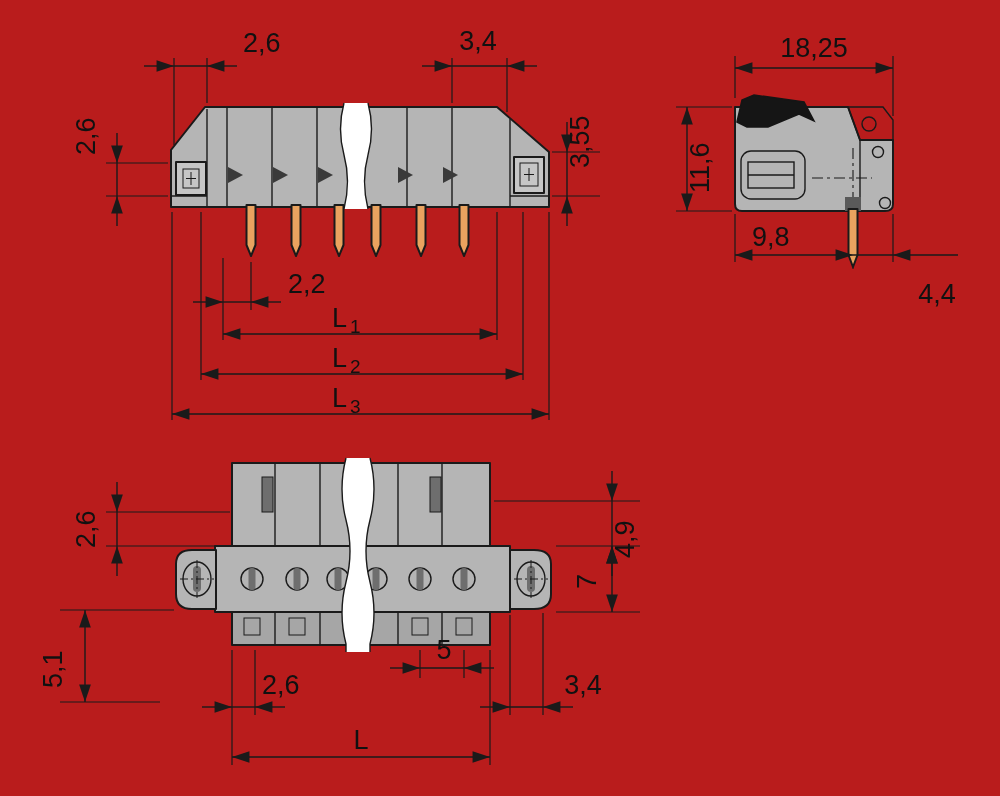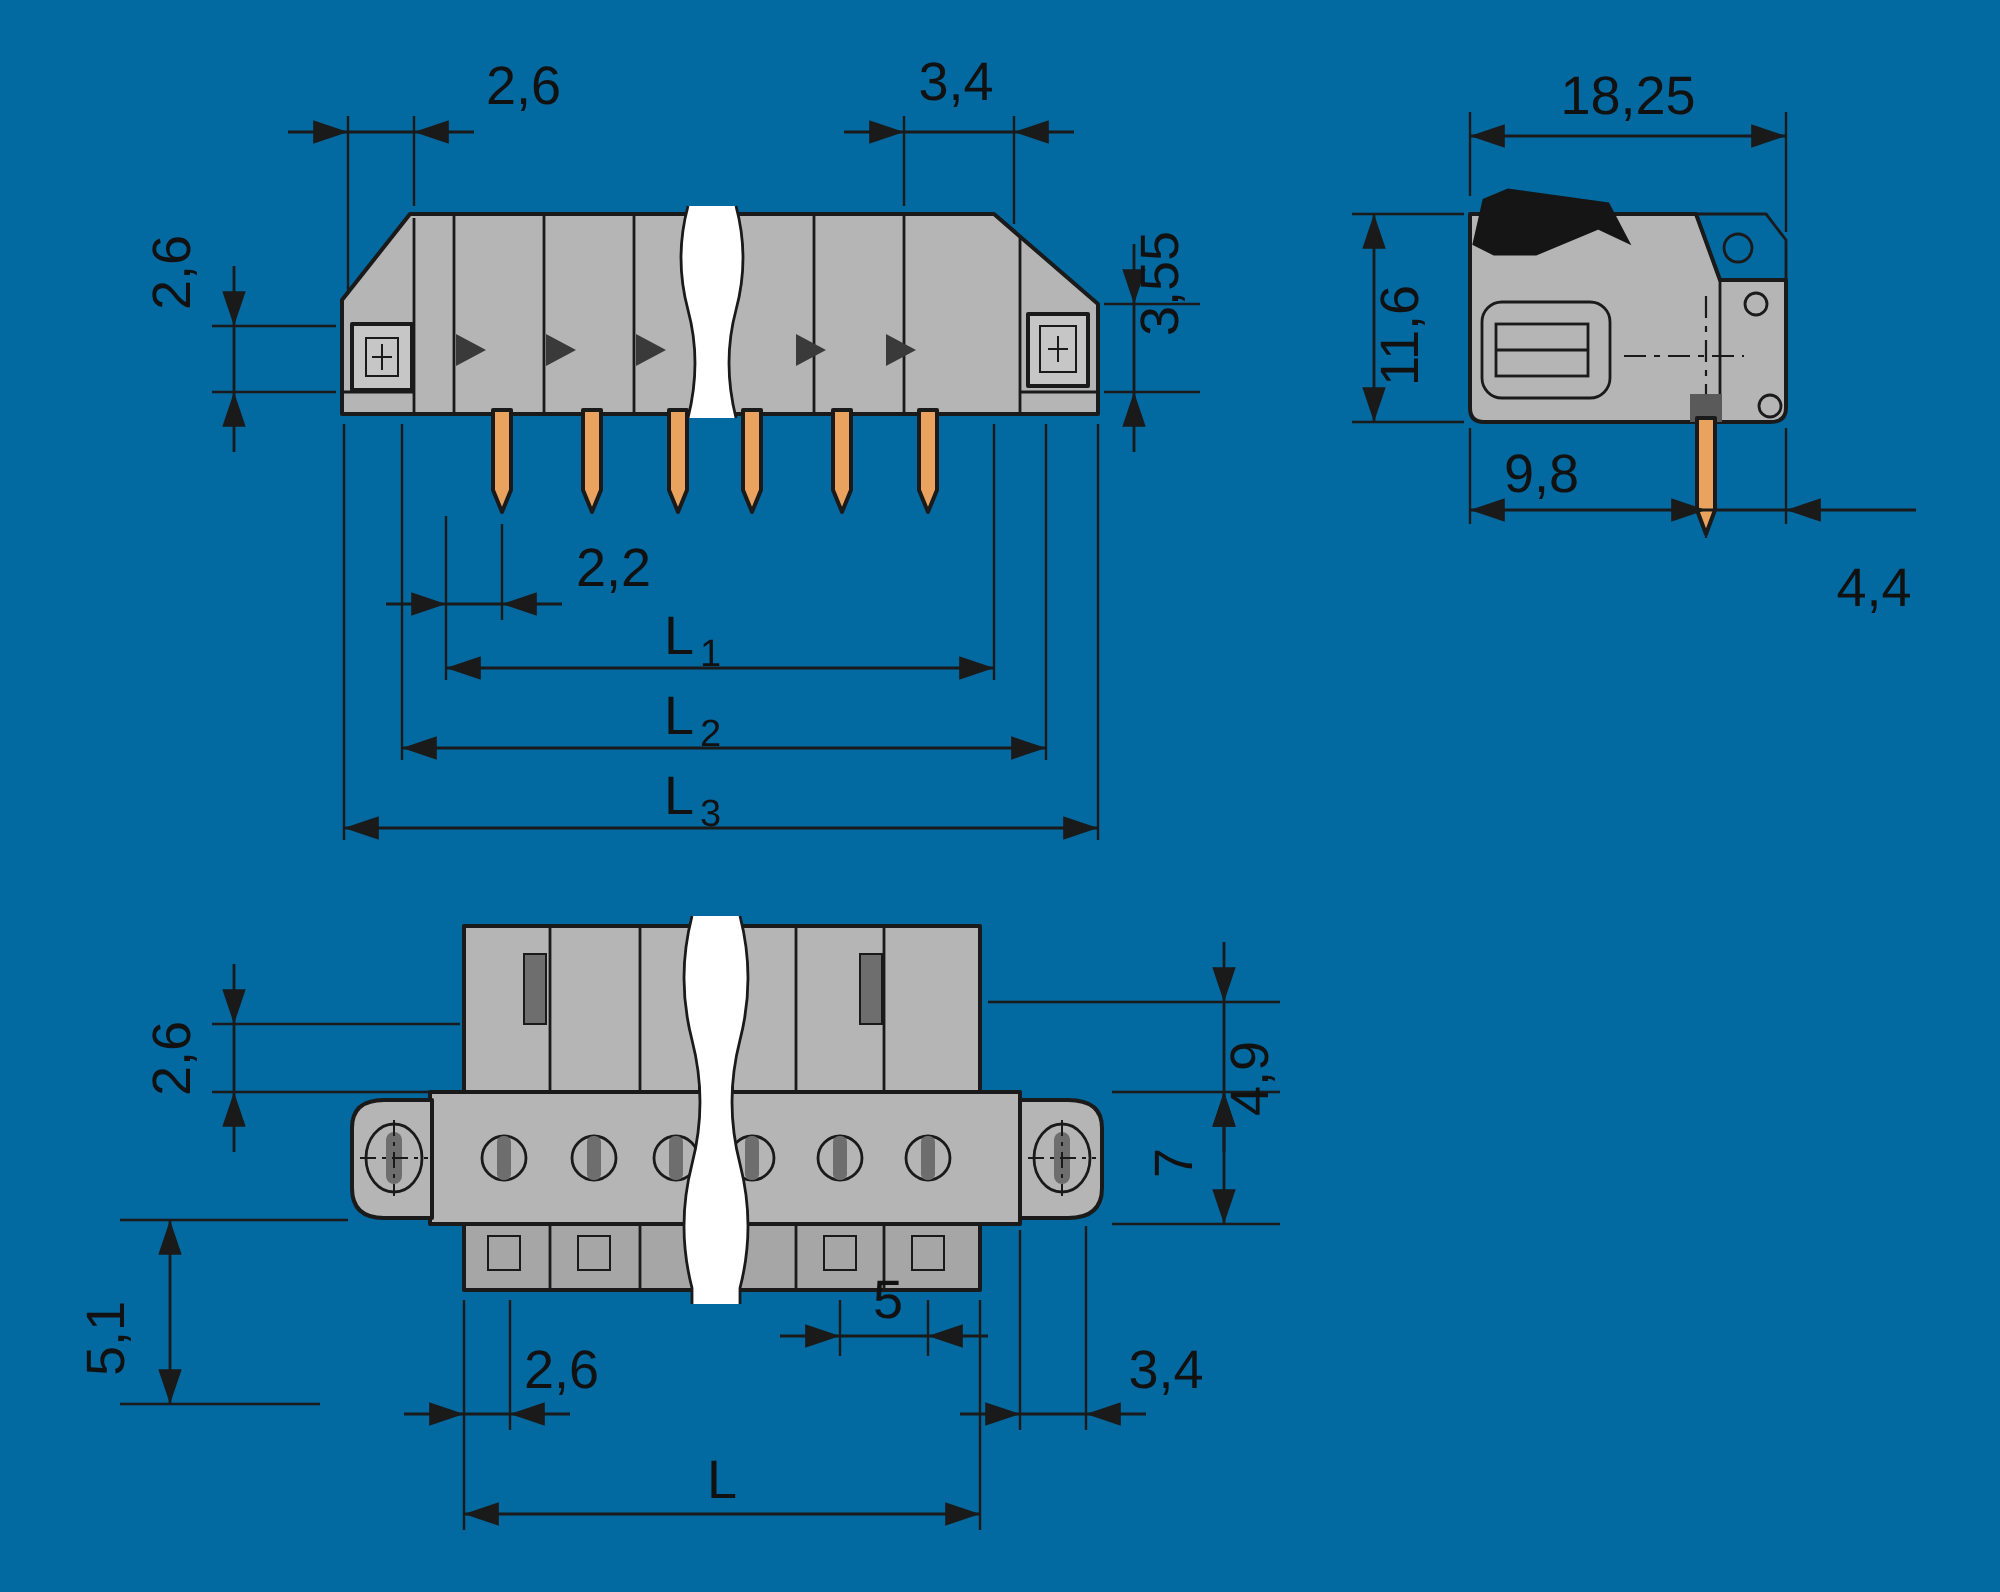--- a/index.html
+++ b/index.html
@@ -1,16 +1,16 @@
 <!DOCTYPE html>
 <html><head>
 <meta charset="utf-8">
 <style>
   html,body { margin:0; padding:0; background:#ffffff; }
-  .canvas { position:relative; width:1000px; height:796px; background:#0369a1; overflow:hidden;
+  .canvas { position:relative; width:1000px; height:796px; background:#b91c1c; overflow:hidden;
             font-family:"Liberation Sans", sans-serif; }
   svg { display:block; }
   .outline { stroke:#1a1a1a; stroke-width:2; stroke-linejoin:round; }
   .thin    { stroke:#1a1a1a; stroke-width:1.4; fill:none; }
   .thin1   { stroke:#1a1a1a; stroke-width:1; fill:none; }
   .dim     { stroke:#1a1a1a; stroke-width:1.4; fill:none; }
   .ext     { stroke:#1a1a1a; stroke-width:1.2; fill:none; }
   .dash    { stroke:#1a1a1a; stroke-width:1.1; fill:none; stroke-dasharray:11 4 3 4; }
   .dashsm  { stroke:#1a1a1a; stroke-width:1; fill:none; stroke-dasharray:8 3 2 3; }
   .dimtxt  { font-family:"Liberation Sans", sans-serif; font-size:27px; fill:#111111; }

